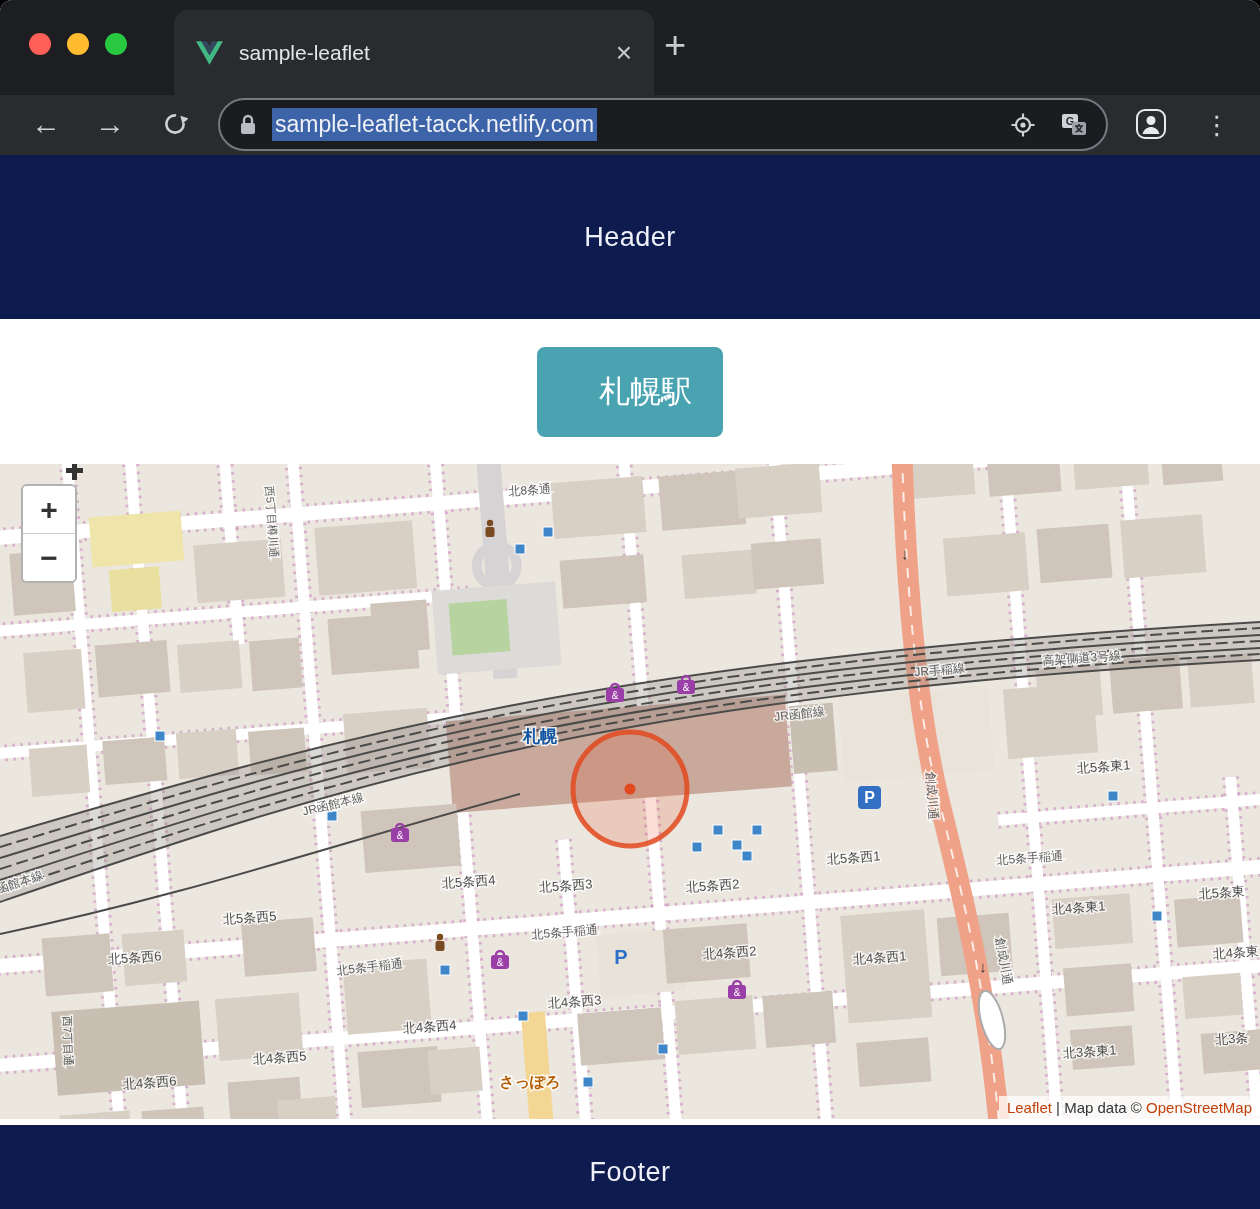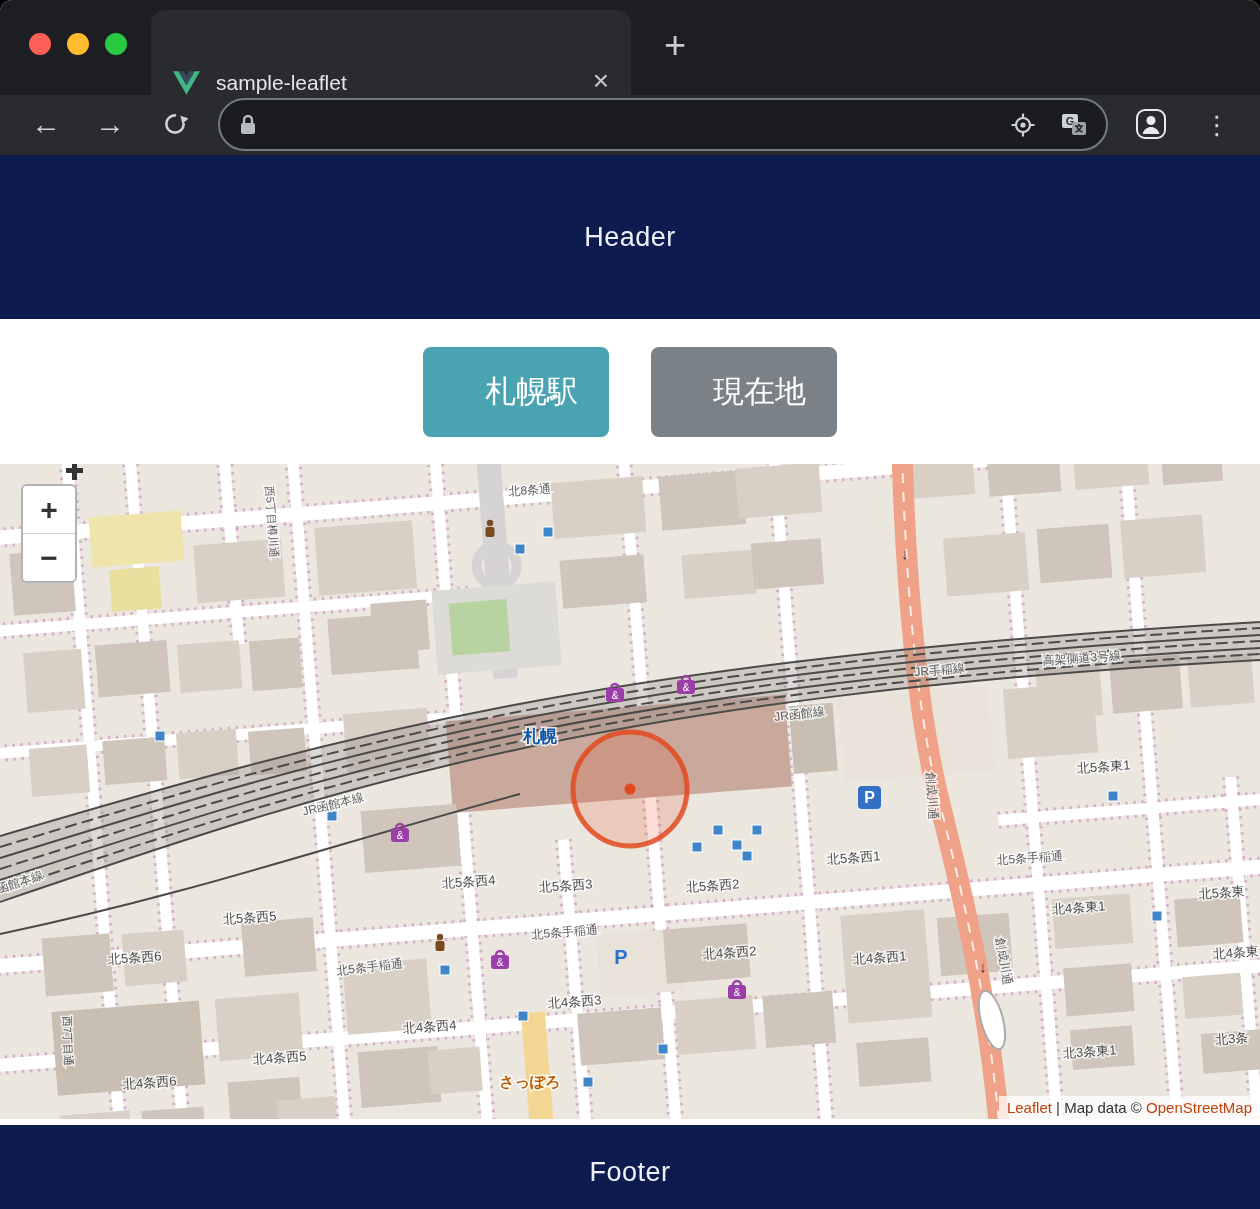--- a/index.html
+++ b/index.html
@@ -5,22 +5,22 @@
   html,body{margin:0;padding:0;background:#000;}
   body{width:1260px;height:1209px;font-family:"Liberation Sans","DejaVu Sans",sans-serif;}
   .window{width:1260px;height:1209px;border-radius:12px 12px 0 0;overflow:hidden;position:relative;background:#fff;}
 
   
   .tabstrip{height:95px;background:#1d1e21;position:relative;}
   .tl{position:absolute;top:33px;width:22px;height:22px;border-radius:50%;}
   .tl.red{left:29px;background:#ff5f57;}
   .tl.yel{left:67px;background:#febc2e;}
   .tl.grn{left:105px;background:#28c840;}
-  .tab{position:absolute;left:151px;top:10px;width:480px;height:85px;background:#2a2b2e;
-       border-radius:14px 14px 0 0;display:flex;align-items:flex-end;padding:0 22px;box-sizing:border-box;}
+  .tab{position:absolute;left:174px;top:10px;width:480px;height:85px;background:#2a2b2e;
+       border-radius:14px 14px 0 0;display:flex;align-items:center;padding:0 22px;box-sizing:border-box;}
   .tab-title{margin-left:16px;font-size:21px;color:#e3e5e8;}
   .tab-close{margin-left:auto;font-size:28px;color:#c8cacd;cursor:default;line-height:1;}
   .newtab{position:absolute;left:664px;top:24px;font-size:38px;color:#c8cacd;font-weight:300;}
 
   .toolbar{height:60px;background:#2a2b2e;position:relative;}
   .navbtn{position:absolute;top:6px;width:46px;height:46px;font-size:30px;color:#ced1d6;
           display:flex;align-items:center;justify-content:center;}
   .omnibox{position:absolute;left:218px;top:3px;width:890px;height:53px;border-radius:27px;
            background:#1b1c1f;border:2px solid #757a81;box-sizing:border-box;
            display:flex;align-items:center;padding:0 18px;}
@@ -89,20 +89,21 @@
         <polygon points="20,12 16,5.5 24,5.5" fill="#ced1d6" transform="rotate(18 20 8)"></polygon>
       </svg>
     </span>
     <div class="omnibox">
       <span style="display:inline-flex;">
         <svg width="20" height="22" viewBox="0 0 20 22">
           <rect x="3" y="9" width="14" height="11" rx="2" fill="#b9bcc1"></rect>
           <path d="M6 9 V6 a4 4 0 0 1 8 0 V9" fill="none" stroke="#b9bcc1" stroke-width="2.4"></path>
         </svg>
       </span>
+      <span class="url-sel">sample-leaflet-tacck.netlify.com</span>
       <span class="omni-right">
         <span style="display:inline-flex;">
           <svg width="26" height="26" viewBox="0 0 26 26">
             <circle cx="13" cy="13" r="7" fill="none" stroke="#ced1d6" stroke-width="2.2"></circle>
             <circle cx="13" cy="13" r="2.6" fill="#ced1d6"></circle>
             <path d="M13 1.5V6 M13 20v4.5 M1.5 13H6 M20 13h4.5" stroke="#ced1d6" stroke-width="2.2"></path>
           </svg>
         </span>
         <span style="display:inline-flex;">
           <svg width="28" height="28" viewBox="0 0 28 28">
@@ -123,21 +124,20 @@
     </span>
     <span class="menu-dots">⋮</span>
   </div>
 
   <div class="hdr">
     <span>Header</span>
   </div>
 
   <div class="btnrow">
     <button class="btn teal">札幌駅</button>
-    <button class="btn gray">現在地</button>
   </div>
 
   <div class="map">
     <svg width="1260" height="655" viewBox="0 0 1260 655">
       <rect x="0" y="0" width="1260" height="655" fill="#ebe7df"></rect>
 
       <g transform="rotate(-4.5 630 330)">
 
         <g stroke="#c583b9" stroke-opacity=".55" fill="none" stroke-dasharray="2.5 5.5">
           <path d="M-70,25 H1330" stroke-width="20"></path>

